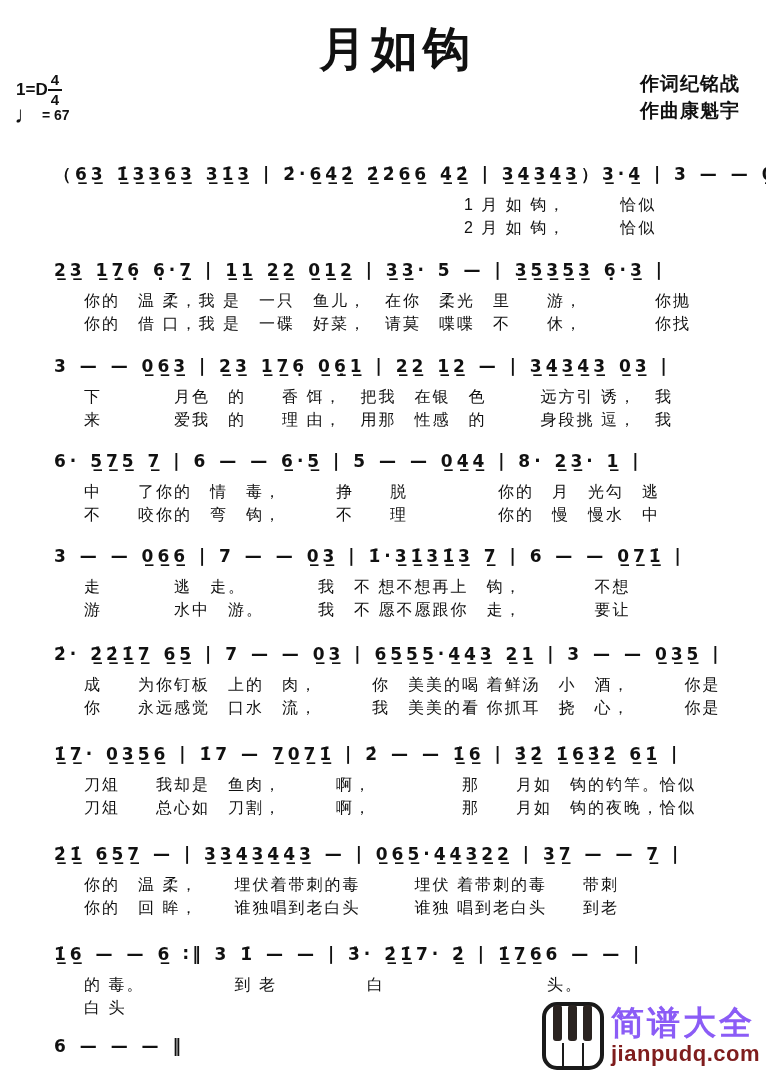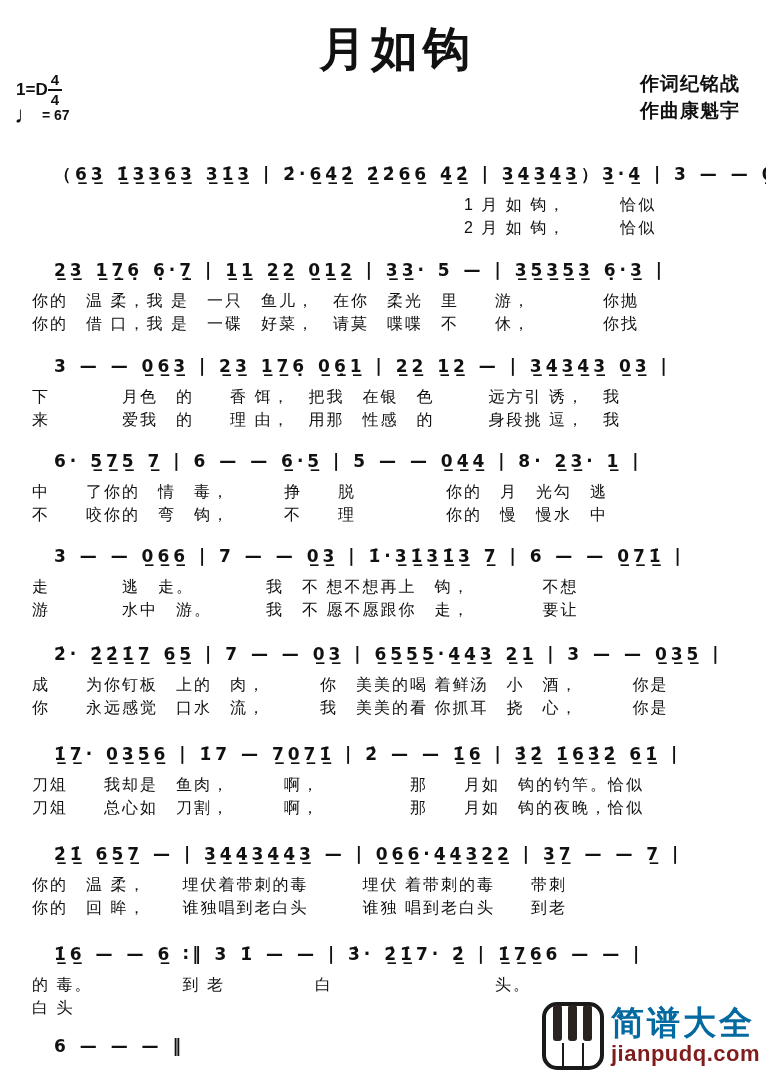--- a/index.html
+++ b/index.html
@@ -29,29 +29,29 @@
     line-height:1.42;letter-spacing:1px;text-align:right;
   }
   .system{position:absolute;left:0;width:766px;}
   .notes{
     font-family:"DejaVu Sans","Liberation Sans",sans-serif;
     font-size:17px;font-weight:bold;letter-spacing:4px;
     white-space:pre;padding-left:54px;line-height:24px;margin-bottom:7px;
   }
   .lyric{
     font-size:16px;letter-spacing:2px;white-space:pre;
-    padding-left:32px;line-height:23px;
+    padding-left:84px;line-height:23px;
   }
   .lyric.indent{padding-left:448px;margin-left:16px;}
   .footer{
     position:absolute;right:4px;bottom:0;display:flex;align-items:center;gap:6px;
     background:#fff;padding:2px 2px 4px 6px;
   }
   .logo-text{display:flex;flex-direction:column;align-items:flex-start;}
-  .logo-name{font-size:33px;font-weight:bold;letter-spacing:3px;line-height:1.08;color:#0369a1;}
+  .logo-name{font-size:33px;font-weight:bold;letter-spacing:3px;line-height:1.08;color:#8b5cf6;}
   .logo-url{font-size:22px;font-weight:bold;letter-spacing:0.5px;color:#7f1d1d;}
 </style>
 </head>
 <body>
 
 <div class="page">
 
   <h1 class="title">月如钩</h1>
 
   <div class="key-time">
@@ -108,21 +108,21 @@
     <div class="lyric">你　　永远感觉　口水　流，　　　我　美美的看 你抓耳　挠　心，　　　你是</div>
   </div>
 
   <div class="system" style="top:742px">
     <div class="notes">1̲̇7̲· 0̲3̲5̲6̲ | 1̇7 — 7̲0̲7̲1̲̇ | 2̇ — — 1̲̇6̲ | 3̲̇2̲̇ 1̲̇6̲3̲̇2̲̇ 6̲1̲̇ |</div>
     <div class="lyric">刀俎　　我却是　鱼肉，　　　啊，　　　　　那　　月如　钩的钓竿。恰似</div>
     <div class="lyric">刀俎　　总心如　刀割，　　　啊，　　　　　那　　月如　钩的夜晚，恰似</div>
   </div>
 
   <div class="system" style="top:842px">
-    <div class="notes">2̲̇1̲̇ 6̲5̲7̲ — | 3̲4̲4̲3̲4̲4̲3̲ — | 0̲6̲6̲·4̲4̲3̲2̲2̲ | 3̲7̲ — — 7̲ |</div>
+    <div class="notes">2̲̇1̲̇ 6̲5̲7̲ — | 3̲3̲4̲3̲4̲4̲3̲ — | 0̲6̲5̲·4̲4̲3̲2̲2̲ | 3̲7̲ — — 7̲ |</div>
     <div class="lyric">你的　温 柔，　　埋伏着带刺的毒　　　埋伏 着带刺的毒　　带刺</div>
     <div class="lyric">你的　回 眸，　　谁独唱到老白头　　　谁独 唱到老白头　　到老</div>
   </div>
 
   <div class="system" style="top:942px">
     <div class="notes">1̲̇6̲ — — 6̲ ∶‖ 3 1̇ — — | 3̇· 2̲̇1̲̇7· 2̲̇ | 1̲̇7̲6̲6 — — |</div>
     <div class="lyric">的 毒。　　　　　到 老　　　　　白　　　　　　　　　头。</div>
     <div class="lyric">白 头</div>
   </div>
 

